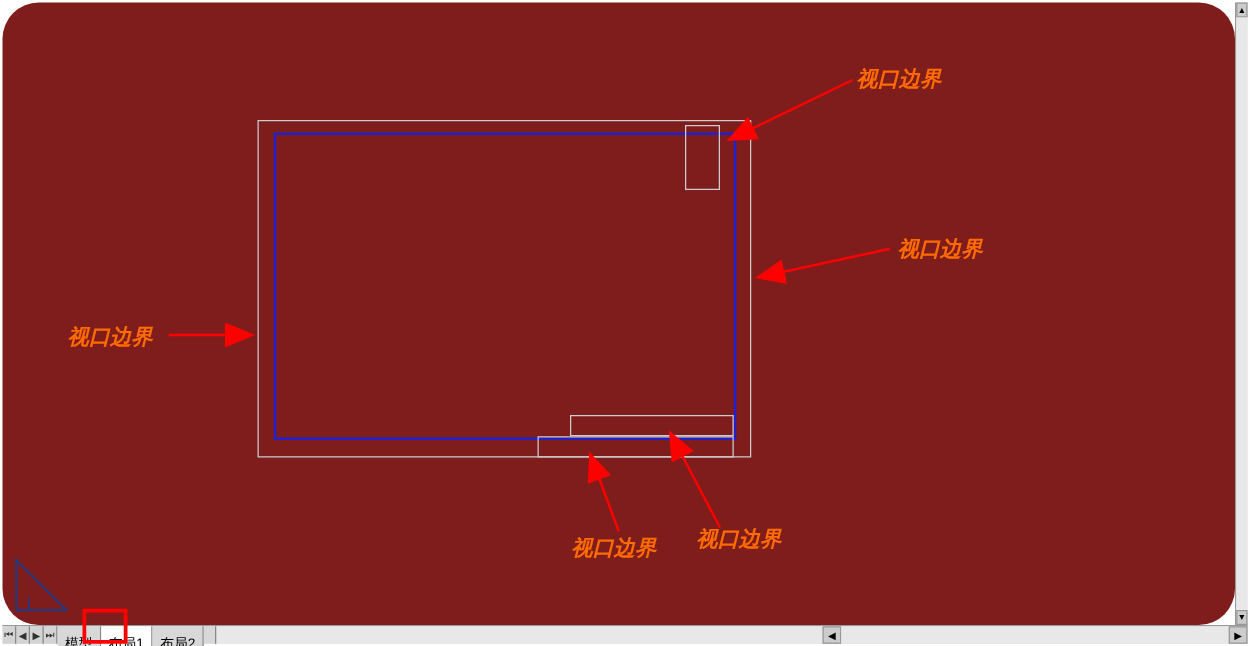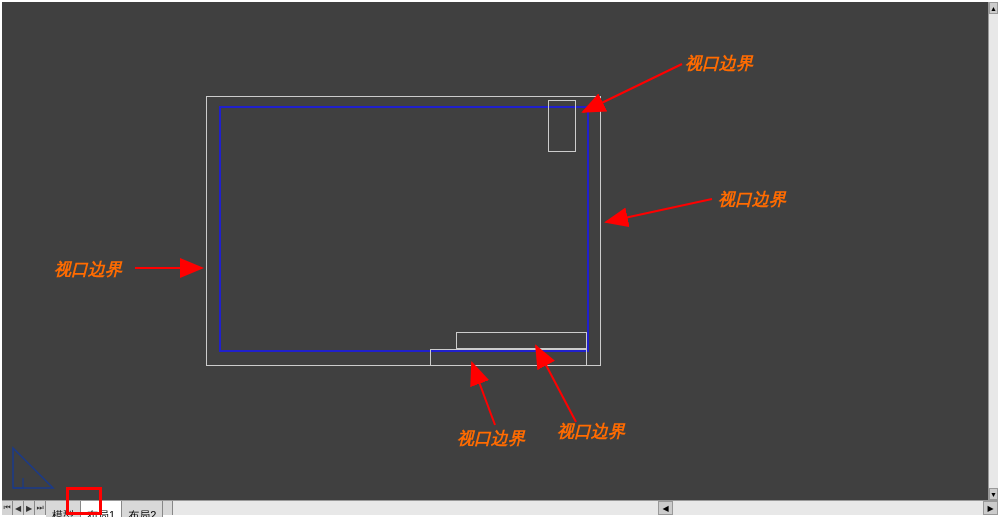--- a/index.html
+++ b/index.html
@@ -10,21 +10,22 @@
       font-family: "SimSun", "Microsoft YaHei", sans-serif;
       overflow: hidden;
       position: relative;
     }
     .canvas-area {
       position: absolute;
       top: 2px;
       left: 2px;
       right: 12px;
       bottom: 17px;
-      background: #404040;
+      background: #7f1d1d;
+      border-radius: 29px;
     }
     .outer-rect {
       position: absolute;
       left: 204px;
       top: 94px;
       width: 395px;
       height: 270px;
       border: 1px solid #ccc;
       background: transparent;
     }

